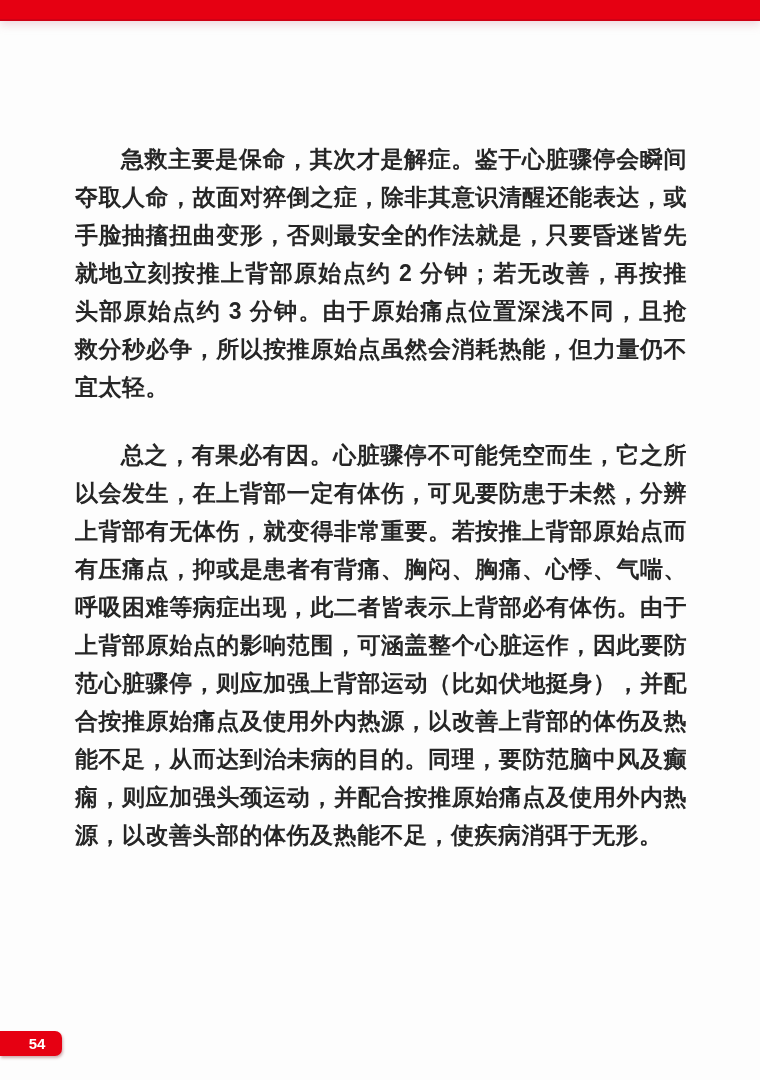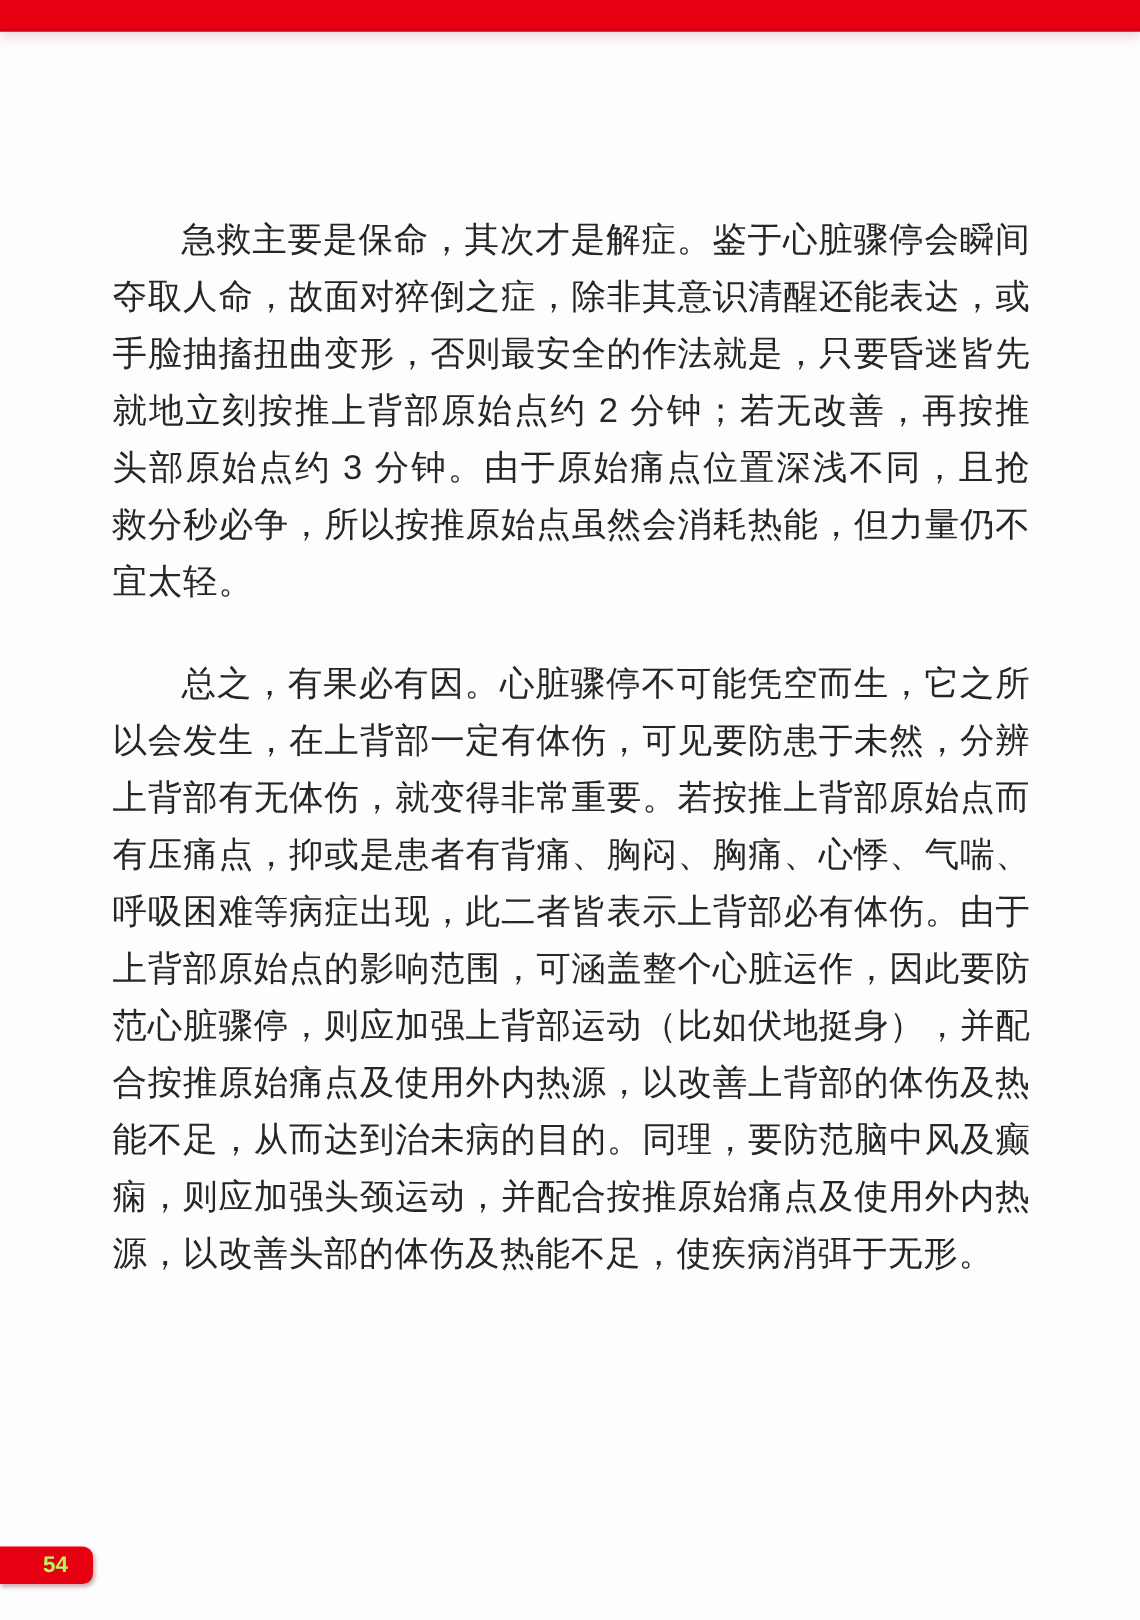--- a/index.html
+++ b/index.html
@@ -25,42 +25,42 @@
     box-shadow: 0 4px 8px rgba(214, 150, 170, 0.35);
   }
   .page-content {
     position: absolute;
     top: 140px;
     left: 75px;
     width: 612px;
     color: #262626;
     font-size: 23px;
     line-height: 38px;
-    font-weight: 400;
+    font-weight: 700;
     text-align: justify;
     text-justify: inter-ideograph;
     letter-spacing: 0.5px;
   }
   .page-content p {
     margin: 0 0 30px 0;
     text-indent: 2em;
   }
   .page-content p:last-child {
     margin-bottom: 16px;
   }
   .page-number-badge {
     position: absolute;
     left: 0;
     top: 1031px;
     width: 62px;
     height: 25px;
     background: #e60012;
     border-radius: 0 7px 7px 0;
     box-shadow: 1px 2px 3px rgba(120, 20, 30, 0.35);
-    color: #bef264;
+    color: #ffffff;
     font-size: 15px;
     font-weight: bold;
     display: flex;
     align-items: center;
     justify-content: center;
     padding-left: 12px;
     box-sizing: border-box;
   }
 </style>
 </head>

